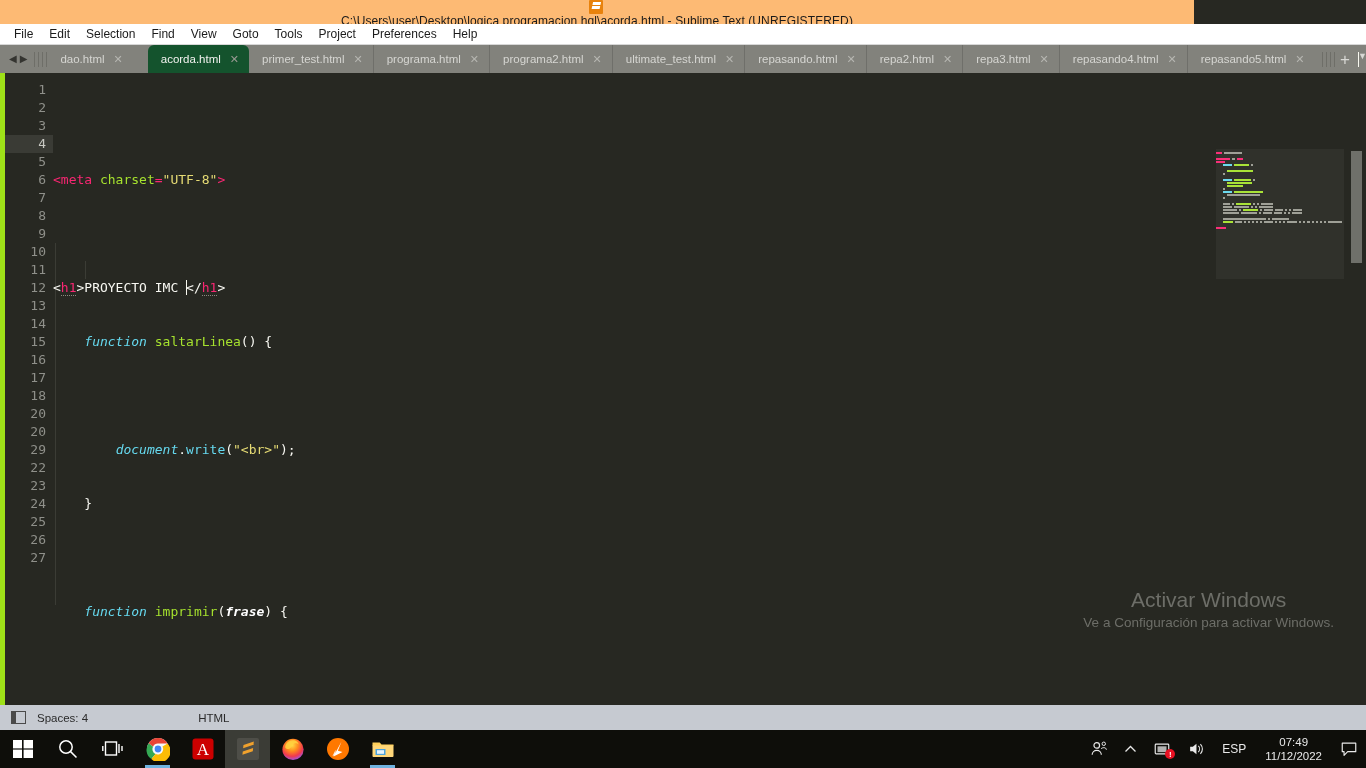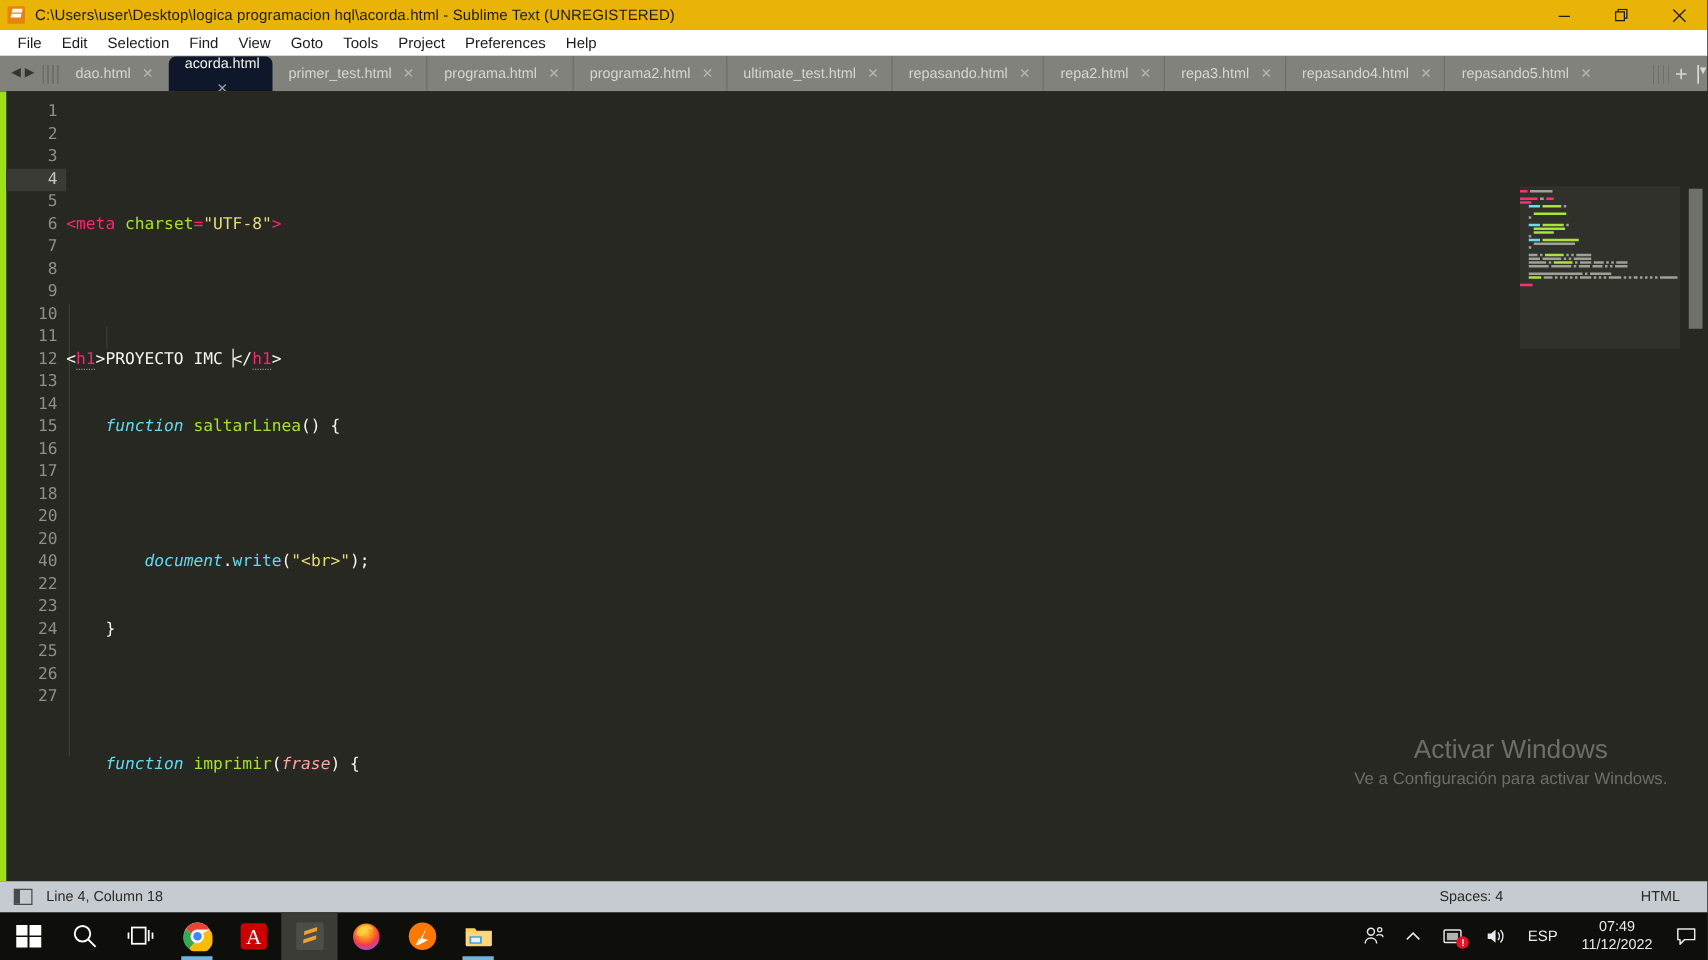--- a/index.html
+++ b/index.html
@@ -6,22 +6,22 @@
   html,body{
     width:1366px; height:768px; overflow:hidden;
     background:#272822;
     font-family:"Liberation Sans", sans-serif;
     -webkit-font-smoothing:antialiased;
   }
   #app{ position:relative; width:1366px; height:768px; }
 
   
   .titlebar{
-    position:absolute; left:0; top:0; width:1366px; height:24px;
-    background:#eab308; display:flex; align-items:center;
+    position:absolute; left:0; top:0; width:1194px; height:24px;
+    background:#fdba74; display:flex; align-items:center;flex-direction:column;
   }
   .tb-icon{
     width:14px; height:14px; margin-left:6px; margin-right:8px;
     background:#e8820c; border-radius:1px; position:relative; flex:0 0 auto;
   }
   .tb-icon::after{
     content:""; position:absolute; left:3px; top:2px; width:8px; height:10px;
     background:
       linear-gradient(#fff,#fff) 0 0/8px 3px no-repeat,
       linear-gradient(#fff,#fff) 0 4px/8px 3px no-repeat;
@@ -64,24 +64,23 @@
     background:repeating-linear-gradient(to right,#6e6e68 0 1px,transparent 1px 4px);
   }
   .tabs{ display:flex; align-items:stretch; flex:1 1 auto; min-width:0; }
   .tab{
     display:flex; align-items:center; gap:9px; padding:0 10px 0 13px;
     font-size:11.5px; color:#d6d6d2; white-space:nowrap; position:relative;
     border-left:1px solid #6f6f6a;
   }
   .tab:first-child{ border-left:none; }
   .tab.active{
-    background:#0f172a; color:#f2f2ef;
+    background:#14532d; color:#f2f2ef;
     border-radius:6px 6px 0 0; border-left:none;
-    margin-left:2px;
-    flex-direction:column;
+    margin-left:15px;
   }
   .tab.active + .tab{ border-left:none; }
   .tab-close{ font-size:11px; color:#b6b6b1; line-height:1; }
   .tab.active .tab-close{ color:#9a9a94; }
   .tabbar-right{
     flex:0 0 auto; display:flex; align-items:center; gap:8px; padding:0 8px 0 5px;
     color:#d8d8d4;
   }
   .tabbar-right .plus{ font-size:17px; line-height:1; font-weight:300; }
   .tabbar-right .caret{ font-size:9px; line-height:1; }
@@ -118,21 +117,21 @@
   .caret{
     display:inline-block; width:1px; height:15px; background:#f8f8f0;
     vertical-align:-3px; margin:0 -1px 0 0;
   }
   
   .t-tag{ color:#f92672; }
   .t-attr{ color:#a6e22e; }
   .t-str{ color:#e6db74; }
   .t-kw{ color:#66d9ef; font-style:italic; }
   .t-fn{ color:#a6e22e; }
-  .t-param{ color:#fca5a5; font-style:italic; }
+  .t-param{ color:#ffffff; font-style:italic;font-weight:bold; }
   .t-obj{ color:#66d9ef; font-style:italic; }
   .t-meth{ color:#66d9ef; }
   .t-op{ color:#f92672; }
   .t-plain{ color:#f8f8f2; }
   .t-punc{ color:#f8f8f2; }
   .spell{ border-bottom:1px dotted #8a8a80; }
 
   
   .minimap{
     position:absolute; right:22px; top:76px; width:128px; height:624px;
@@ -332,21 +331,21 @@
       <div>11</div>
       <div>12</div>
       <div>13</div>
       <div>14</div>
       <div>15</div>
       <div>16</div>
       <div>17</div>
       <div>18</div>
       <div>20</div>
       <div>20</div>
-      <div>40</div>
+      <div>29</div>
       <div>22</div>
       <div>23</div>
       <div>24</div>
       <div>25</div>
       <div>26</div>
       <div>27</div>
     </div>
 
     <div class="ind-guide"></div>
     <div class="ind-guide2"></div>
@@ -415,21 +414,20 @@
     </div>
 
     <div class="watermark">
       <div class="wm1">Activar Windows</div>
       <div class="wm2">Ve a Configuración para activar Windows.</div>
     </div>
   </div>
 
   <div class="statusbar">
     <div class="sb-toggle"></div>
-    <div class="sb-left">Line 4, Column 18</div>
     <div class="sb-spaces">Spaces: 4</div>
     <div class="sb-syntax">HTML</div>
   </div>
 
   <div class="taskbar">
 
     <div class="tb-app">
       <svg class="ic" viewBox="0 0 24 24">
         <rect x="2" y="3" width="9" height="8.4" fill="#ffffff"></rect>
         <rect x="12.6" y="3" width="9.4" height="8.4" fill="#ffffff"></rect>

